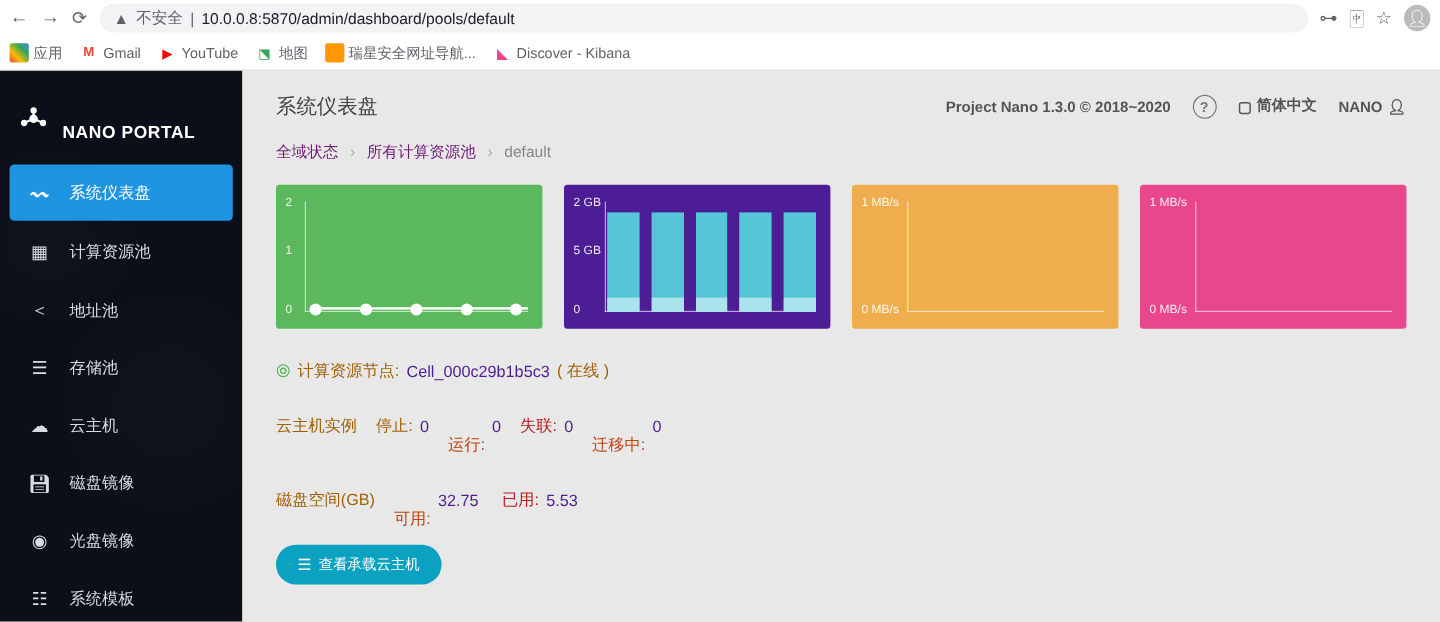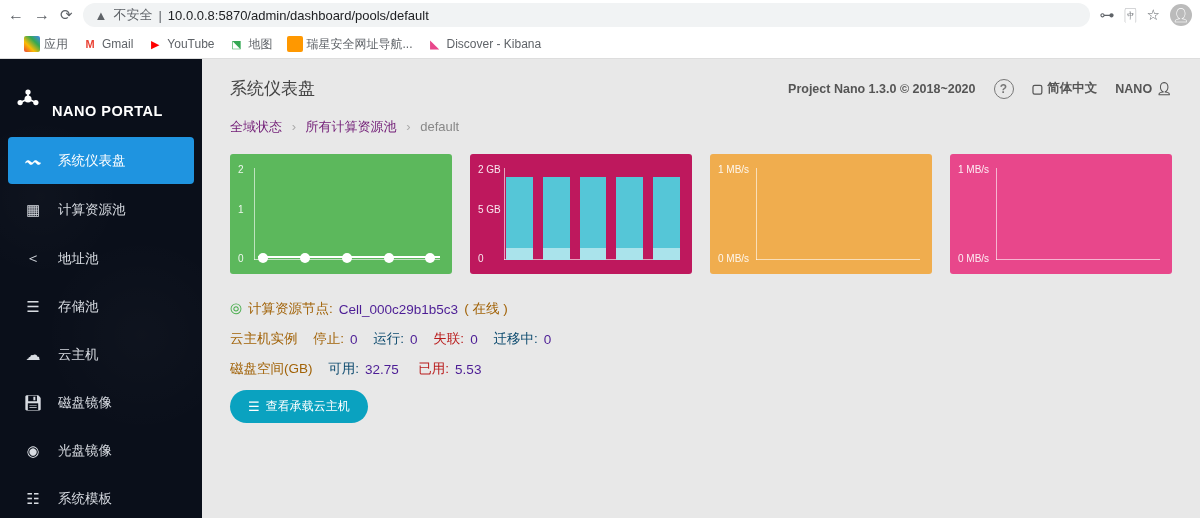--- a/index.html
+++ b/index.html
@@ -9,21 +9,21 @@
 .browser-bar { background: #fff; border-bottom: 1px solid #ddd; }
 .nav-row { display: flex; align-items: center; height: 30px; padding: 0 8px; gap: 10px; }
 .nav-arrow { color: #5f6368; font-size: 16px; cursor: pointer; }
 .reload { color: #5f6368; font-size: 15px; cursor: pointer; }
 .url-bar { flex: 1; display: flex; align-items: center; gap: 6px; background: #f1f3f4; border-radius: 14px; padding: 3px 12px; font-size: 13px; color: #5f6368; }
 .url-warn { font-size: 13px; }
 .url-text { color: #202124; }
 .chrome-icon { color: #5f6368; font-size: 15px; cursor: pointer; }
 .avatar-circle { width: 22px; height: 22px; border-radius: 50%; background: #bbb; display: flex; align-items: center; justify-content: center; color: #fff; font-size: 14px; }
 
-.bookmarks-row { display: flex; align-items: center; height: 28px; padding: 0 24px; gap: 14px; font-size: 12px; color: #5f6368; }
+.bookmarks-row { display: flex; align-items: center; height: 28px; padding: 0 8px; gap: 14px; font-size: 12px; color: #5f6368; }
 .bm-item { display: flex; align-items: center; gap: 4px; cursor: pointer; }
 .bm-icon { width: 16px; height: 16px; display: inline-flex; align-items: center; justify-content: center; font-size: 11px; }
 .apps-ico { background: linear-gradient(45deg,#ea4335,#fbbc05,#34a853,#4285f4); border-radius: 2px; }
 .gmail-ico { color: #ea4335; font-weight: bold; }
 .yt-ico { color: #ff0000; }
 .map-ico { color: #34a853; }
 .rx-ico { background: #ff9800; border-radius: 2px; }
 .kb-ico { color: #e8478b; font-weight: bold; }
 
 
@@ -44,39 +44,39 @@
 .help-circle { width: 20px; height: 20px; border: 1.5px solid #777; border-radius: 50%; display: flex; align-items: center; justify-content: center; font-size: 12px; color: #777; cursor: pointer; }
 .lang, .userbox { display: flex; align-items: center; gap: 4px; cursor: pointer; }
 
 .crumbs { padding: 4px 28px 18px; font-size: 13px; color: #888; }
 .crumbs a { color: #701a75; text-decoration: none; }
 .crumbs-sep { color: #aaa; margin: 0 6px; }
 
 .cards { display: flex; gap: 18px; padding: 0 28px 12px; }
 .card { flex: 1; height: 120px; border-radius: 3px; position: relative; padding: 10px; color: #fff; font-size: 11px; }
 .c-green { background: #5cb85c; }
-.c-teal  { background: #be185d; }
+.c-teal  { background: #4c1d95; }
 .c-orange{ background: #f0ad4e; }
 .c-pink  { background: #e8478b; }
 .axis-line { position: absolute; background: rgba(255,255,255,0.6); }
 .tick-label { position: absolute; left: 8px; font-size: 10px; color: rgba(255,255,255,0.9); }
 
 .line-chart { position: absolute; left: 28px; right: 12px; top: 14px; bottom: 14px; }
 .line-path { position: absolute; left: 0; right: 0; bottom: 2px; border-top: 2px solid #fff; }
 .dot { position: absolute; bottom: -3px; width: 10px; height: 10px; background: #fff; border-radius: 50%; }
 
 .bars { position: absolute; left: 36px; right: 12px; top: 14px; bottom: 14px; display: flex; align-items: flex-end; gap: 10px; }
 .bar { flex: 1; background: #55c6d7; position: relative; }
 .bar::after { content: ""; position: absolute; left: 0; right: 0; bottom: 0; height: 14%; background: rgba(255,255,255,0.5); }
 
 .info { padding: 14px 28px; font-size: 13.5px; color: #555; }
 .info-row { display: flex; align-items: center; gap: 6px; margin-bottom: 12px; flex-wrap: wrap; }
 .wifi { color: #4caf50; font-size: 15px; }
 .lbl { color: #a16207; text-align: center; }
-.teal { color: #0c4a6e; }
+.teal { color: #c2410c; margin-top: 32px; }
 .red { color: #b91c1c; }
 .num { color: #4c1d95; }
 
 .btn-view { display: inline-flex; align-items: center; gap: 6px; background: #0aa2c0; color: #fff; border: none; border-radius: 18px; padding: 8px 18px; font-size: 12px; cursor: pointer; }
 .btn-view .ico { font-size: 13px; }
 </style>
 </head>
 <body>
 
 <div class="browser-bar">

